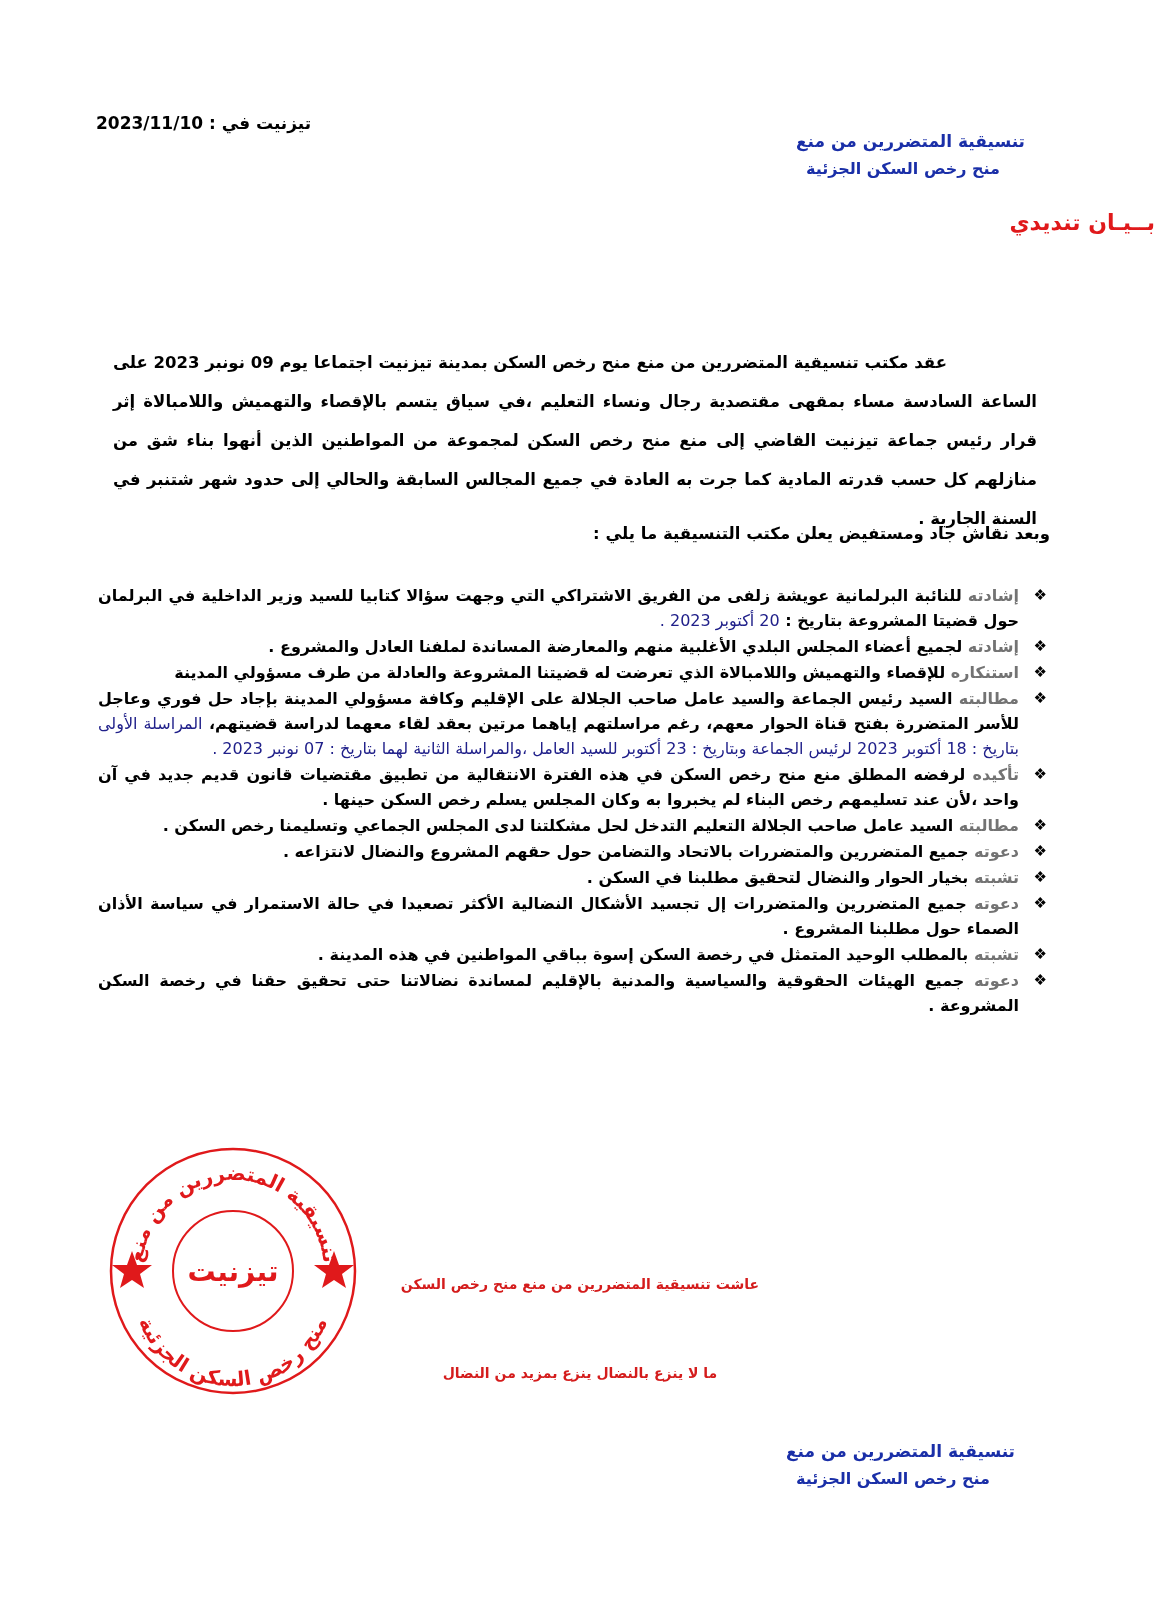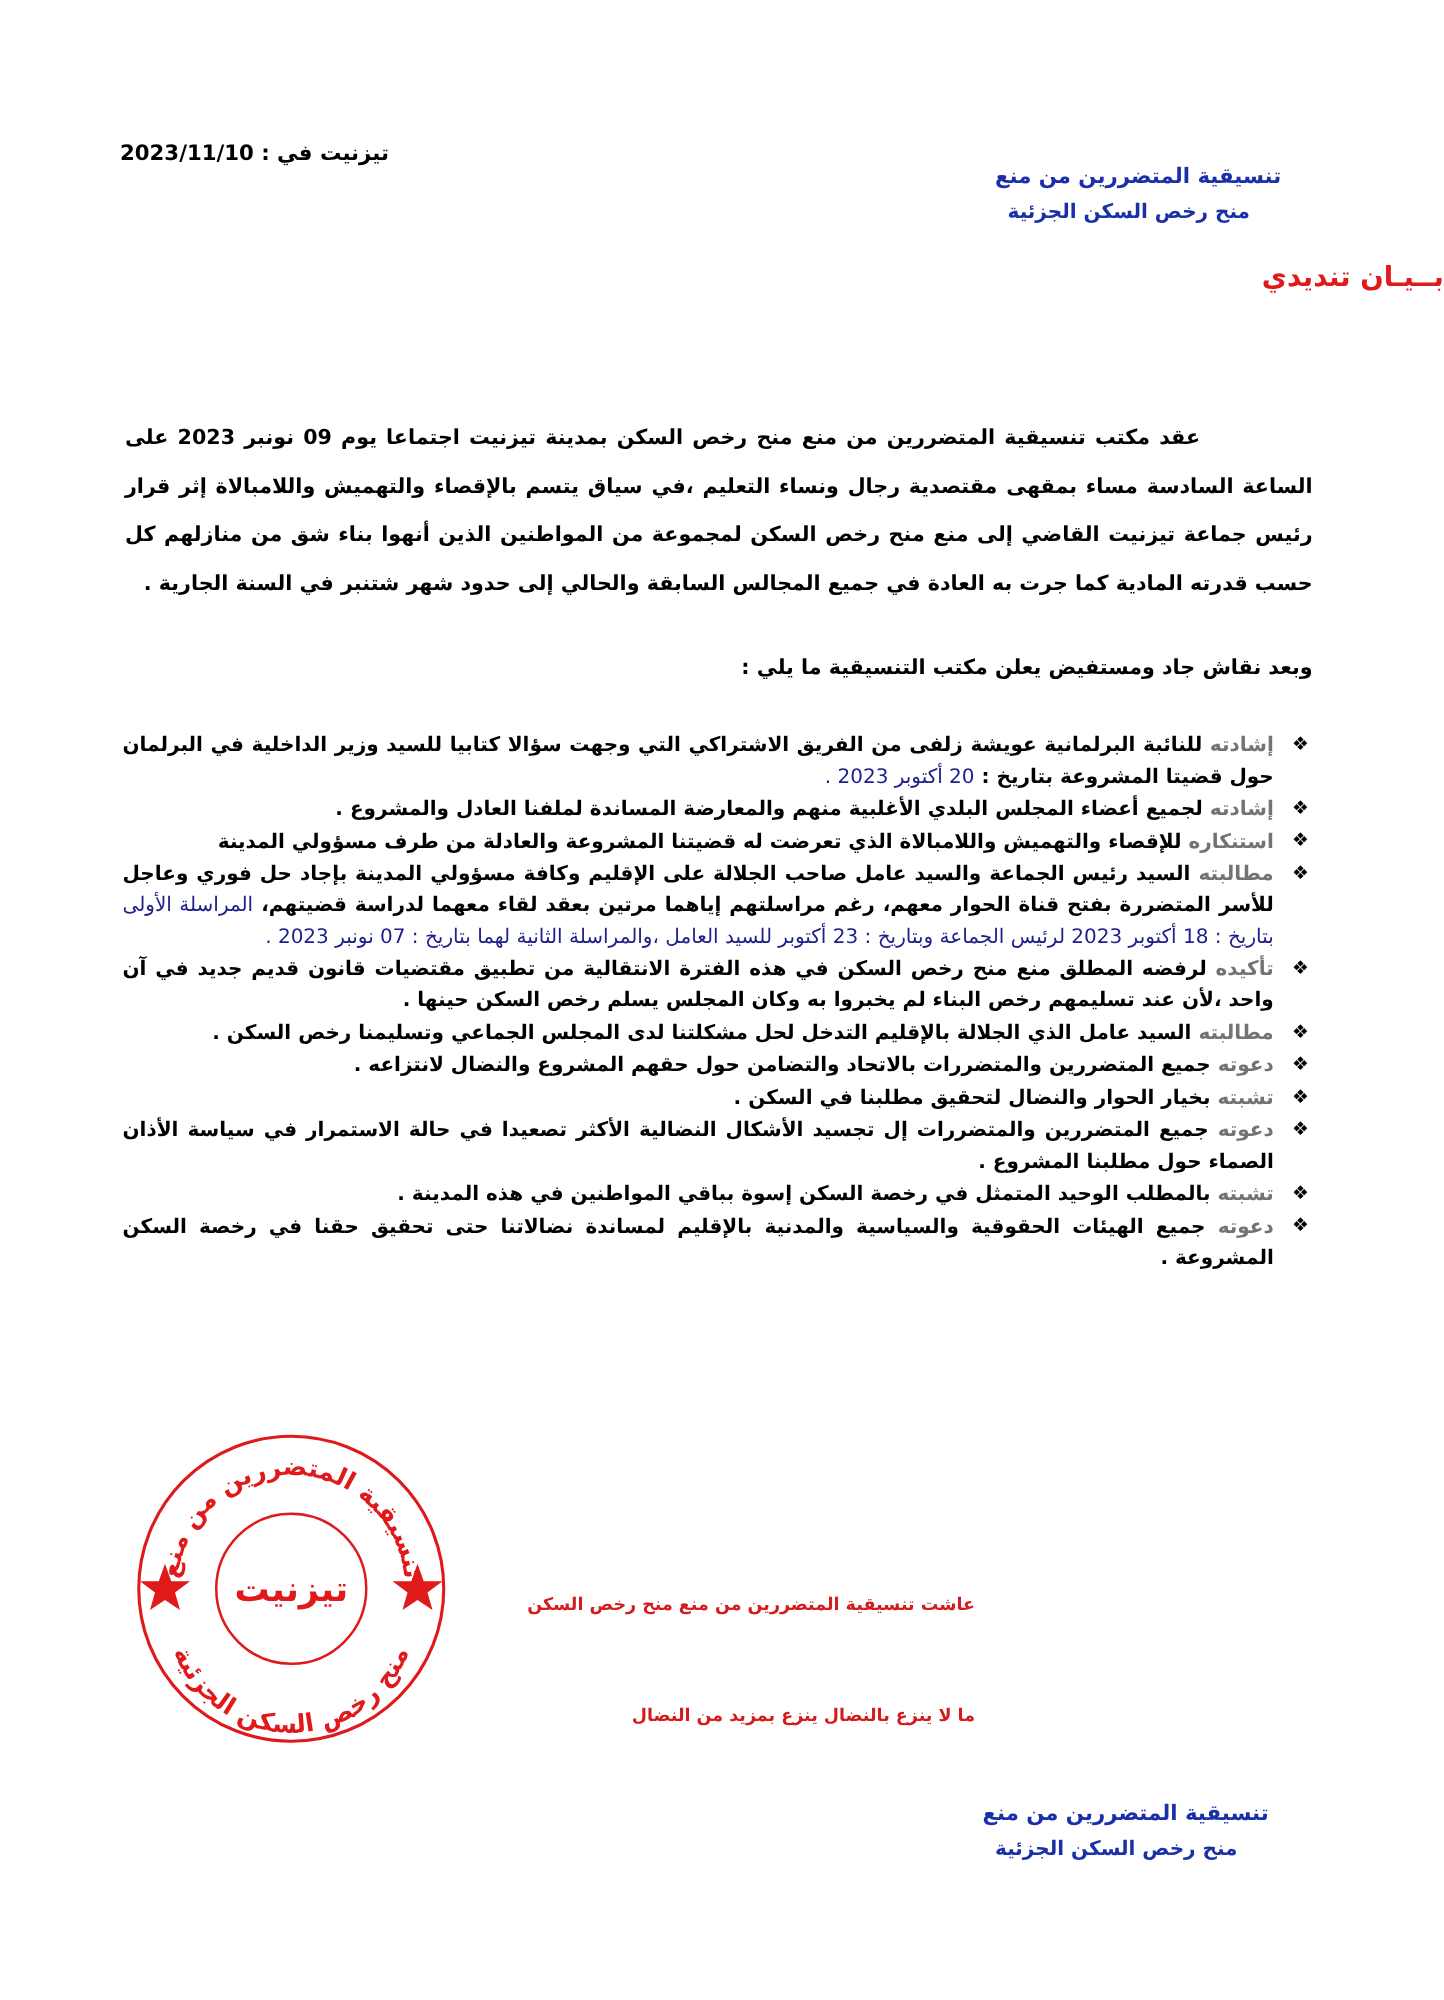--- a/index.html
+++ b/index.html
@@ -7,29 +7,29 @@
          font-family: "DejaVu Sans", "Liberation Sans", sans-serif; color: #000; }
   .abs { position: absolute; }
   .date { left: 96px; top: 113px; font-size: 17px; font-weight: bold; direction: rtl; white-space: nowrap; text-align: center; }
   .org { color: #1a2fa8; font-weight: bold; text-align: right; direction: rtl; }
   .org-top { right: 130px; top: 127px; }
   .org-bottom { right: 140px; top: 1437px; }
   .org .l1 { font-size: 17px; letter-spacing: 1px; display: block; line-height: 28px; }
   .org .l2 { font-size: 16px; letter-spacing: 1px; display: block; line-height: 28px; padding-right: 25px; }
   .title { left: 0; right: 0; top: 210px; text-align: right; color: #e0191b; font-size: 22px; font-weight: bold; padding-left: 10px; }
   .intro { right: 105px; left: 100px; top: 330px; font-size: 16.5px; font-weight: bold; line-height: 39px; text-align: justify; direction: rtl; }
-  .intro p { margin: 0; }
+  .intro p { margin: 13px; }
   .intro .first { text-indent: 90px; }
   .lead { right: 105px; top: 524px; font-size: 16.5px; font-weight: bold; direction: rtl; text-align: center; }
   .list { right: 108px; left: 98px; top: 583px; font-size: 16px; font-weight: bold; direction: rtl; }
   .item { position: relative; padding-right: 28px; line-height: 25px; margin: 0 0 1px 0; text-align: justify; }
   .bullet { position: absolute; right: 0; top: 0; font-size: 15px; }
   .kw { color: #737373; }
   .blue { color: #20208a; font-weight: normal; }
-  .closing { left: 380px; width: 400px; color: #d41c1c; font-weight: bold; font-size: 14px; direction: rtl; }
+  .closing { left: 380px; width: 400px; text-align: center; color: #d41c1c; font-weight: bold; font-size: 14px; direction: rtl; }
   .closing.c1 { top: 1276px; }
   .closing.c2 { top: 1322px; margin-top: 43px; }
   .stamp { left: 102px; top: 1145px; width: 262px; height: 252px; }
 </style>
 </head>
 <body>
 
 <div class="abs date">تيزنيت في : 2023/11/10</div>
 
 <div class="abs org org-top">
@@ -44,21 +44,21 @@
 </div>
 
 <div class="abs lead">وبعد نقاش جاد ومستفيض يعلن مكتب التنسيقية ما يلي :</div>
 
 <div class="abs list" id="items-list">
     <div class="item"><span class="bullet">❖</span><span class="kw">إشادته</span><span> للنائبة البرلمانية عويشة زلفى من الفريق الاشتراكي التي وجهت سؤالا كتابيا للسيد وزير الداخلية في البرلمان حول قضيتا المشروعة بتاريخ : </span><span class="blue">20 أكتوبر 2023 .</span></div>
     <div class="item"><span class="bullet">❖</span><span class="kw">إشادته</span><span> لجميع أعضاء المجلس البلدي الأغلبية منهم والمعارضة المساندة لملفنا العادل والمشروع .</span></div>
     <div class="item"><span class="bullet">❖</span><span class="kw">استنكاره</span><span> للإقصاء والتهميش واللامبالاة الذي تعرضت له قضيتنا المشروعة والعادلة من طرف مسؤولي المدينة</span></div>
     <div class="item"><span class="bullet">❖</span><span class="kw">مطالبته</span><span> السيد رئيس الجماعة والسيد عامل صاحب الجلالة على الإقليم وكافة مسؤولي المدينة بإجاد حل فوري وعاجل للأسر المتضررة بفتح قناة الحوار معهم، رغم مراسلتهم إياهما مرتين بعقد لقاء معهما لدراسة قضيتهم، </span><span class="blue">المراسلة الأولى بتاريخ : 18 أكتوبر 2023 لرئيس الجماعة وبتاريخ : 23 أكتوبر للسيد العامل ،والمراسلة الثانية لهما بتاريخ : 07 نونبر 2023 .</span></div>
     <div class="item"><span class="bullet">❖</span><span class="kw">تأكيده</span><span> لرفضه المطلق منع منح رخص السكن في هذه الفترة الانتقالية من تطبيق مقتضيات قانون قديم جديد في آن واحد ،لأن عند تسليمهم رخص البناء لم يخبروا به وكان المجلس يسلم رخص السكن حينها .</span></div>
-    <div class="item"><span class="bullet">❖</span><span class="kw">مطالبته</span><span> السيد عامل الذي الجلالة بالإقليم التدخل لحل مشكلتنا لدى المجلس الجماعي وتسليمنا رخص السكن .</span></div>
+    <div class="item"><span class="bullet">❖</span><span class="kw">مطالبته</span><span> السيد عامل صاحب الجلالة التعليم التدخل لحل مشكلتنا لدى المجلس الجماعي وتسليمنا رخص السكن .</span></div>
     <div class="item"><span class="bullet">❖</span><span class="kw">دعوته</span><span> جميع المتضررين والمتضررات بالاتحاد والتضامن حول حقهم المشروع والنضال لانتزاعه .</span></div>
     <div class="item"><span class="bullet">❖</span><span class="kw">تشبته</span><span> بخيار الحوار والنضال لتحقيق مطلبنا في السكن .</span></div>
     <div class="item"><span class="bullet">❖</span><span class="kw">دعوته</span><span> جميع المتضررين والمتضررات إل تجسيد الأشكال النضالية الأكثر تصعيدا في حالة الاستمرار في سياسة الأذان الصماء حول مطلبنا المشروع .</span></div>
     <div class="item"><span class="bullet">❖</span><span class="kw">تشبته</span><span> بالمطلب الوحيد المتمثل في رخصة السكن إسوة  بباقي المواطنين في هذه المدينة .</span></div>
     <div class="item"><span class="bullet">❖</span><span class="kw">دعوته</span><span> جميع الهيئات الحقوقية والسياسية والمدنية بالإقليم لمساندة نضالاتنا حتى تحقيق حقنا في رخصة السكن المشروعة .</span></div>
   </div>
 
 <svg class="abs stamp" viewBox="0 0 262 252" xmlns="http://www.w3.org/2000/svg">
   <defs>
     <path id="arcTop" d="M 40 126 A 90 90 0 0 1 222 126"></path>

